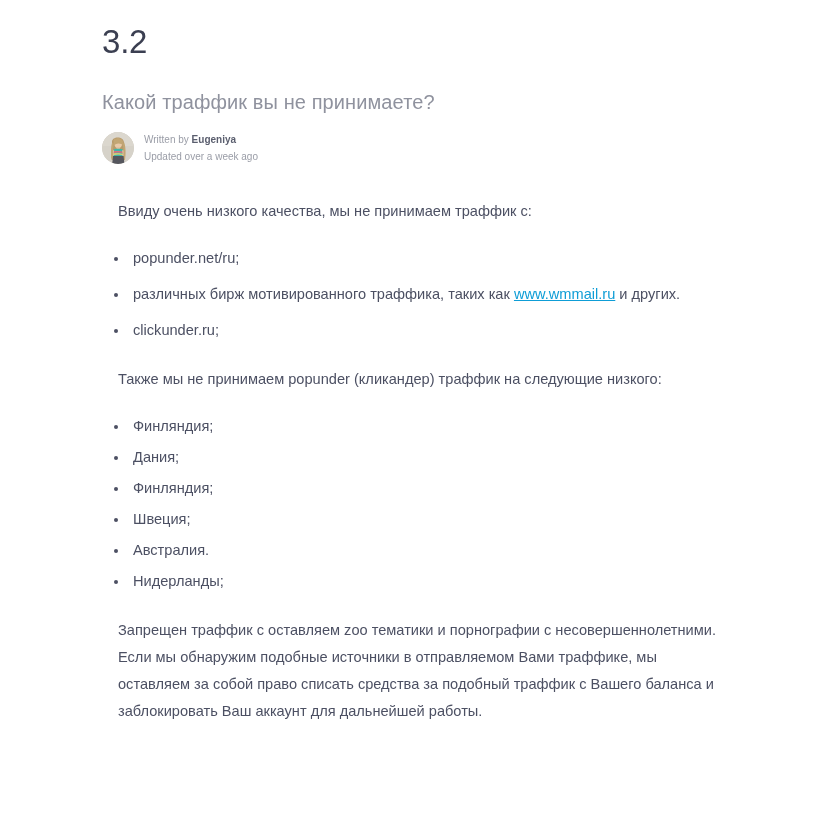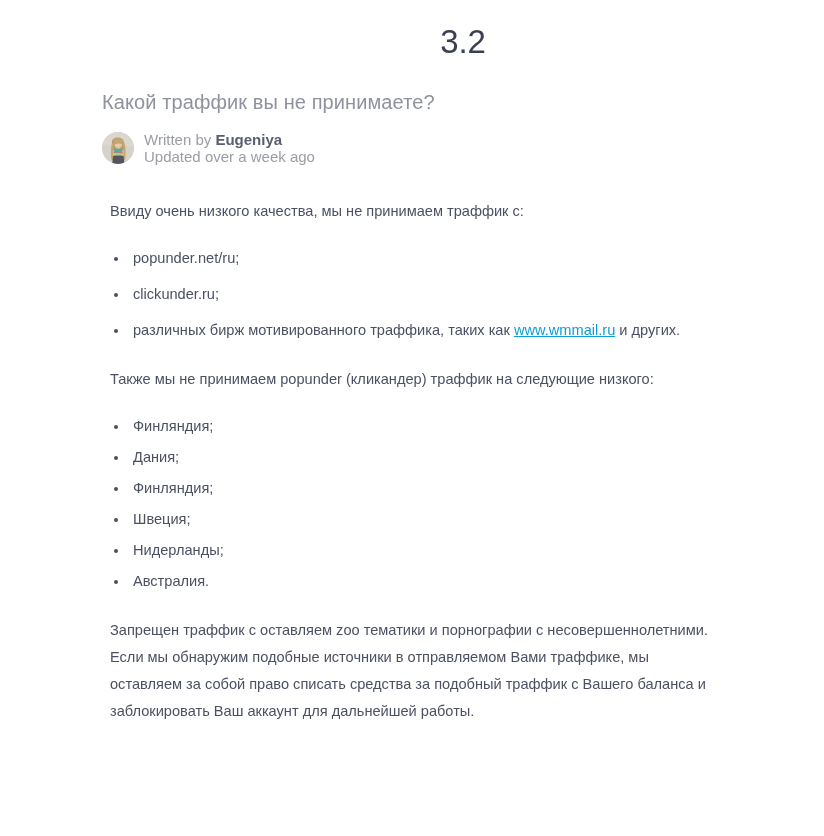--- a/index.html
+++ b/index.html
@@ -23,21 +23,20 @@
   }
 
   
   .article-number {
     font-size: 33px;
     line-height: 40px;
     font-weight: 400;
     color: #3b3f51;
     letter-spacing: -0.2px;
     margin: 0 0 28px 0;
-    text-align: center;
   }
 
   .article-title {
     font-size: 20px;
     line-height: 24px;
     font-weight: 400;
     color: #8f929e;
     margin: 0 0 18px 0;
     letter-spacing: 0.1px;
   }
@@ -60,40 +59,40 @@
   }
   .avatar svg { display: block; width: 32px; height: 32px; }
 
   .byline-text {
     display: flex;
     flex-direction: column;
     justify-content: center;
     gap: 3px;
   }
   .byline-line {
-    font-size: 15px;
+    font-size: 10px;
     line-height: 14px;
     color: #9a9da7;
     white-space: nowrap;
   }
   .byline-author {
     color: #5a5e6e;
     font-weight: 600;
   }
 
   
   .content {
     width: 622px;
     color: #4c5063;
     font-size: 14.6px;
     line-height: 27px;
   }
 
   .content p {
-    margin: 0 0 20px 8px;
+    margin: 0 0 20px 16px;
   }
   .content p.tight {
     margin-bottom: 0;
   }
 
   .content ul {
     list-style: none;
     margin: 0 0 22px 0;
     padding: 0;
   }
@@ -168,33 +167,33 @@
       <div class="byline-line">Updated over a week ago</div>
     </div>
   </div>
 
   <div class="content">
 
     <p>Ввиду очень низкого качества, мы не принимаем траффик с:</p>
 
     <ul class="blocked">
       <li>popunder.net/ru;</li>
+      <li><span> различных бирж мотивированного траффика, таких как </span><a class="inline-link" href="#">www.wmmail.ru</a><span> и других.</span></li>
       <li>clickunder.ru;</li>
-      <li><span> различных бирж мотивированного траффика, таких как </span><a class="inline-link" href="#">www.wmmail.ru</a><span> и других.</span></li>
     </ul>
 
     <p>Также мы не принимаем popunder (кликандер) траффик на следующие низкого:</p>
 
     <ul class="countries">
       <li>Финляндия;</li>
       <li>Дания;</li>
       <li>Финляндия;</li>
       <li>Швеция;</li>
+      <li>Австралия.</li>
       <li>Нидерланды;</li>
-      <li>Австралия.</li>
     </ul>
 
     <p class="tight">Запрещен траффик с оставляем zoo тематики и порнографии с несовершеннолетними.</p>
 
     <p>Если мы обнаружим подобные источники в отправляемом Вами траффике, мы оставляем за собой право списать средства за подобный траффик с Вашего баланса и заблокировать Ваш аккаунт для дальнейшей работы.</p>
 
   </div>
 </div>
 
 </body></html>

